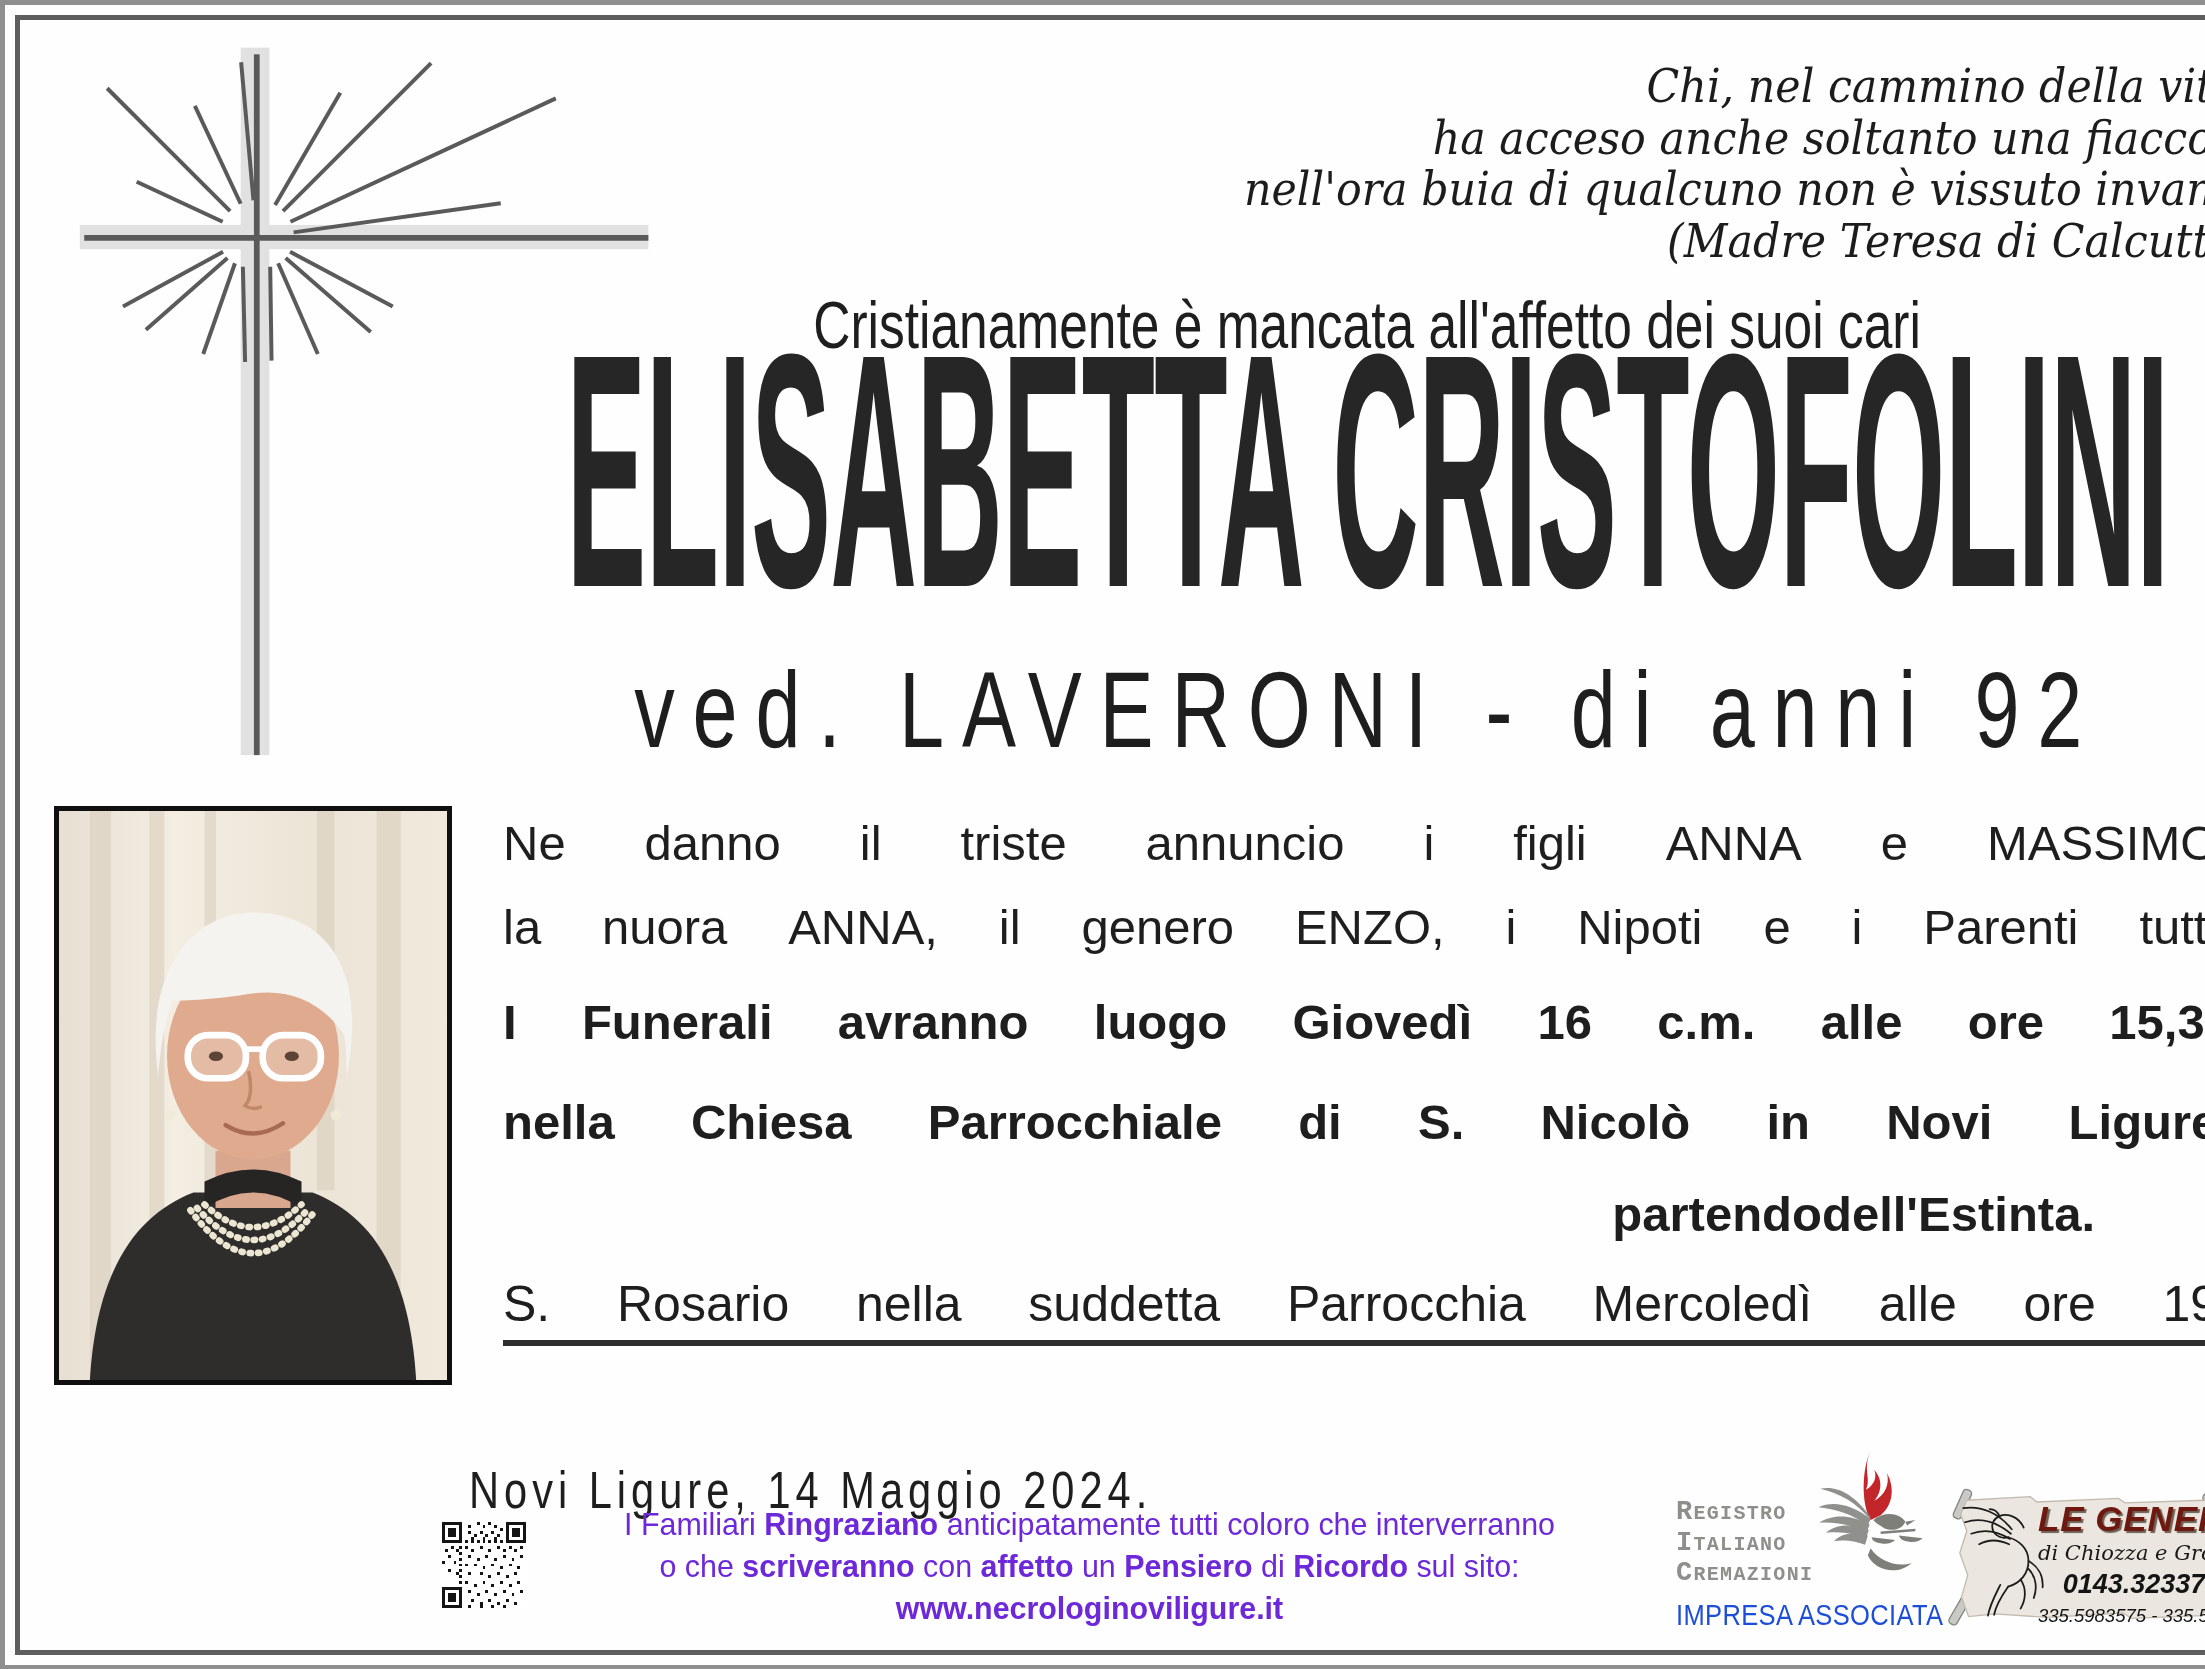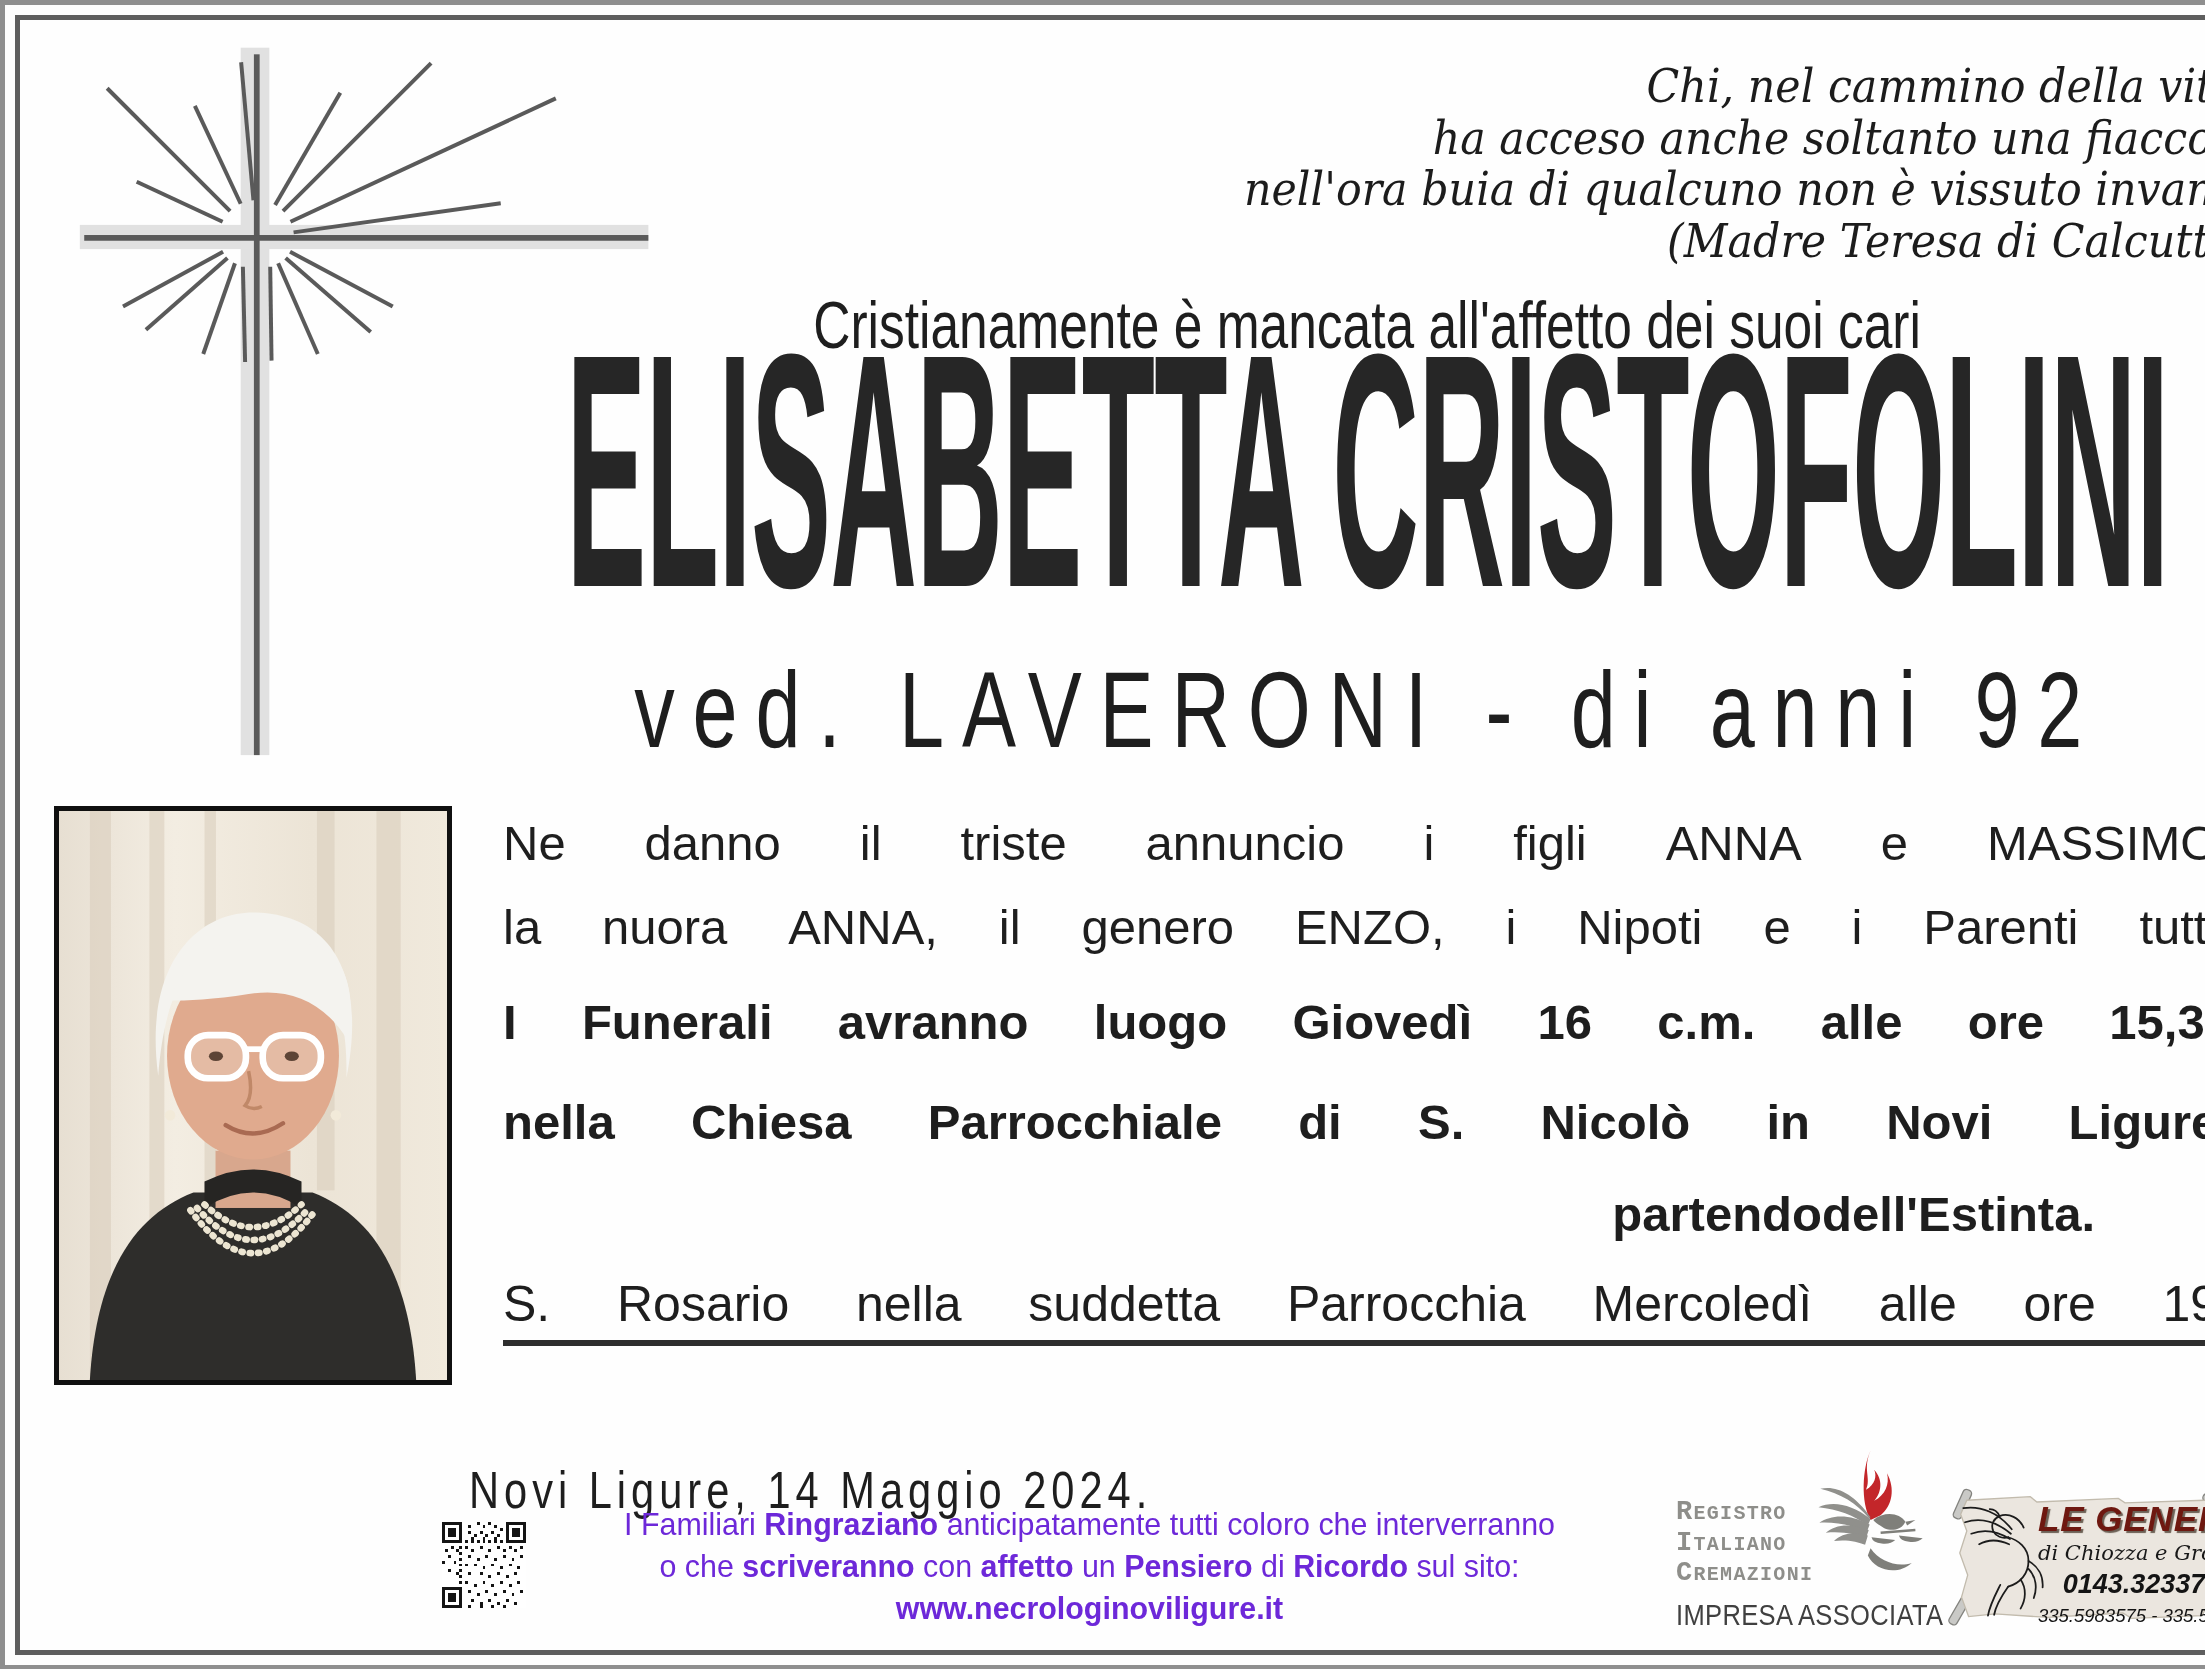--- a/index.html
+++ b/index.html
@@ -48,21 +48,21 @@
   
   .qr{position:absolute;left:437px;top:1517px;width:84px;height:86px;}
   .qr svg{display:block;width:100%;height:100%;}
 
   
   .registro{position:absolute;left:1671px;top:1441px;width:258px;height:190px;}
   .registro .rline{position:absolute;left:0;font-size:20px;font-weight:600;color:#8e8e8a;
                    letter-spacing:1.3px;text-transform:uppercase;line-height:1;font-family:Liberation Mono, monospace;}
   .registro .rline::first-letter{font-size:27px;}
   .registro .r1{top:53px;} .registro .r2{top:84px;} .registro .r3{top:114px;}
-  .registro .badge{position:absolute;left:0;top:155px;font-size:29px;color:#404040;line-height:1;}
+  .registro .badge{position:absolute;left:0;top:155px;font-size:29px;color:#1d4ed8;line-height:1;}
   .registro .badge>span{display:inline-block;transform:scaleX(0.88);transform-origin:left center;white-space:nowrap;letter-spacing:0.4px;}
   .registro .wing{position:absolute;right:4.4px;top:0;width:128px;height:168px;}
 
   
   .generali{position:absolute;left:1937px;top:1482px;width:314px;height:141px;}
   .generali svg.scroll{position:absolute;inset:0;width:100%;height:100%;}
   .generali .gtext{position:absolute;left:96px;width:207px;text-align:center;}
   .generali .gtitle{top:12.3px;font-size:35px;font-weight:bold;font-style:italic;color:#6e1810;
                     text-shadow:2.2px 2.2px 0.9px rgba(40,25,10,0.65);letter-spacing:0.9px;white-space:nowrap;}
   .generali .gsub{top:54px;font-family:"DejaVu Serif",serif;font-style:italic;font-size:21px;color:#181818;white-space:nowrap;}

